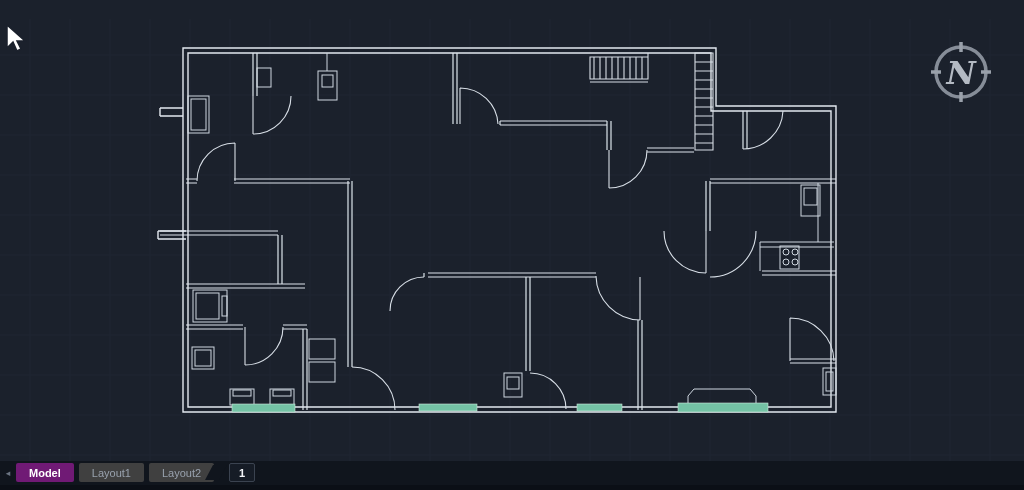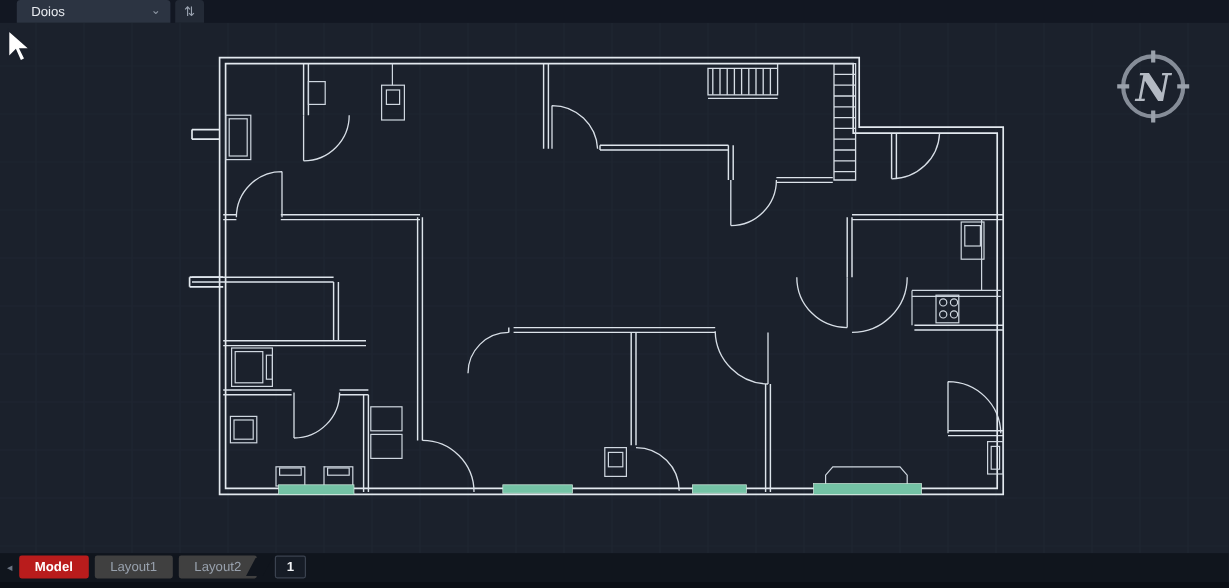--- a/index.html
+++ b/index.html
@@ -20,42 +20,33 @@
   .canvas{position:absolute;left:0;top:19px;width:1024px;height:442px;background:#1b212c;}
   .canvas svg{display:block;}
 
   
   .bottombar{position:absolute;left:0;top:461px;width:1024px;height:29px;background:#10151d;}
   .tabrow{position:absolute;left:0;top:2px;height:19px;display:flex;align-items:stretch;}
   .tab-scroll{width:16px;display:flex;align-items:center;justify-content:center;color:#6b7482;
               font-size:9px;}
   .ltab{display:flex;align-items:center;padding:0 13px;font-size:11px;margin-right:5px;
         border-radius:2px;color:#98a1ad;background:#404040;position:relative;}
-  .ltab.active{background:#b91c1c;color:#ffffff;font-weight:bold;}
+  .ltab.active{background:#701a75;color:#ffffff;font-weight:bold;}
   .ltab.slant::after{content:"";position:absolute;right:-9px;top:2px;width:14px;height:15px;
         background:#10151d;transform:skewX(-28deg);}
   .page-badge{display:flex;align-items:center;justify-content:center;min-width:24px;
         margin-left:10px;background:#161c26;border:1px solid #3b4350;border-radius:2px;
         color:#f2f4f7;font-size:11px;font-weight:bold;}
   .strip{position:absolute;left:0;top:24px;width:1024px;height:5px;background:#0b0f16;}
 </style>
 </head>
 <body>
 
 <div class="stage">
 
-  <div class="topbar">
-    <div class="doc-tab">
-      <span>Doios</span>
-      <span class="chev">⌄</span>
-    </div>
-    <div class="sync-tab">
-      <span>⇅</span>
-    </div>
-  </div>
 
   <div class="canvas">
     <svg width="1024" height="442" viewBox="0 19 1024 442">
 
       <g stroke="#232b37" stroke-width="1" opacity="0.6">
         <path d="M30,19 V461 M70,19 V461 M110,19 V461 M150,19 V461 M190,19 V461 M230,19 V461 M270,19 V461 M310,19 V461 M350,19 V461 M390,19 V461 M430,19 V461 M470,19 V461 M510,19 V461 M550,19 V461 M590,19 V461 M630,19 V461 M670,19 V461 M710,19 V461 M750,19 V461 M790,19 V461 M830,19 V461 M870,19 V461 M910,19 V461 M950,19 V461 M990,19 V461"></path>
         <path d="M0,55 H1024 M0,95 H1024 M0,135 H1024 M0,175 H1024 M0,215 H1024 M0,255 H1024 M0,295 H1024 M0,335 H1024 M0,375 H1024 M0,415 H1024 M0,455 H1024"></path>
       </g>
 
       <g stroke="#e3e9ef" stroke-width="1.4" fill="none">

